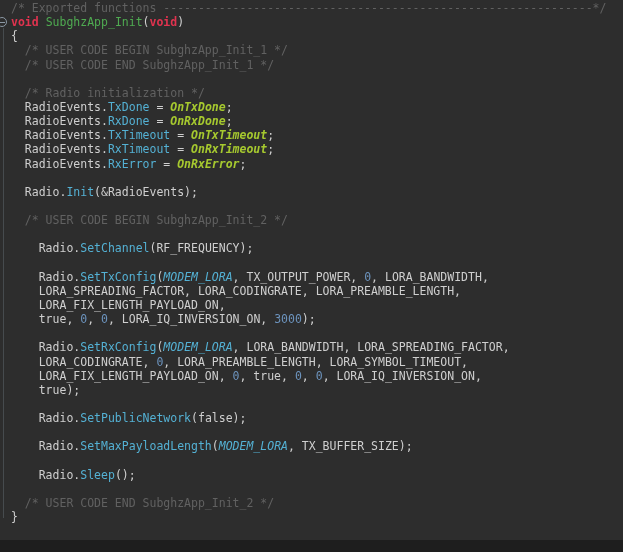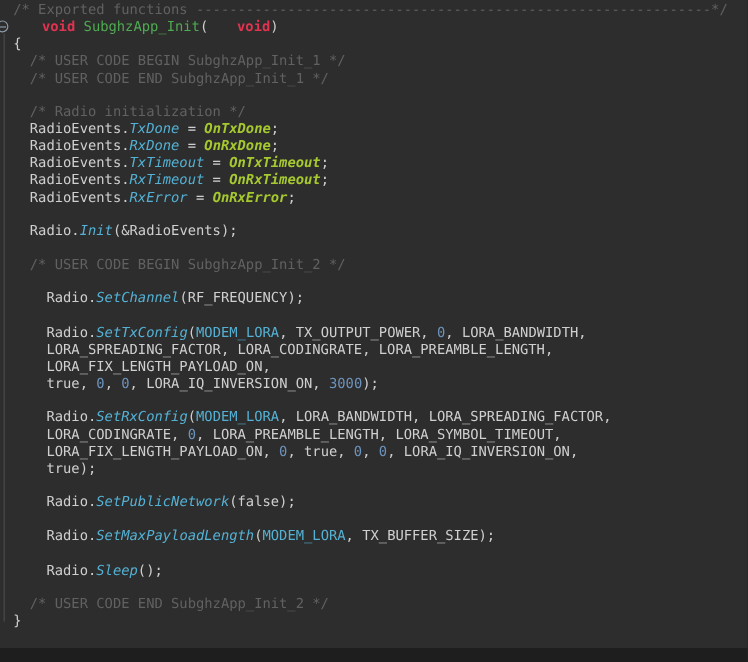--- a/index.html
+++ b/index.html
@@ -56,25 +56,25 @@
     font-size: 11.5px;
     line-height: 14.154px;
     white-space: pre;
     color: var(--fg, #cfcfcf);
     cursor: text;
   }
   .line { height: 14.154px; }
 
   .tok-plain    { color: var(--fg, #cfcfcf); }
   .tok-comment  { color: var(--comment, #616161); }
-  .tok-keyword  { color: var(--keyword, #e0334f); font-weight: bold; margin-left: 24px; }
+  .tok-keyword  { color: var(--keyword, #e0334f); font-weight: bold; }
   .tok-func     { color: var(--func, #4fab51); font-weight: normal; }
-  .tok-member   { color: var(--member, #54b1d4); font-style: italic; }
+  .tok-member   { color: var(--member, #54b1d4); }
   .tok-callback { color: var(--callback, #a6c92f); font-weight: bold; font-style: italic; }
-  .tok-enum     { color: var(--member, #54b1d4); }
+  .tok-enum     { color: var(--member, #54b1d4); font-style: italic; }
   .tok-number   { color: var(--number, #6c93bd); }
 </style>
 </head>
 <body>
 
 <div class="editor">
   <div class="gutter">
     <div class="fold-scope-line"></div>
     <div class="fold-marker">
       <span class="minus"></span>

